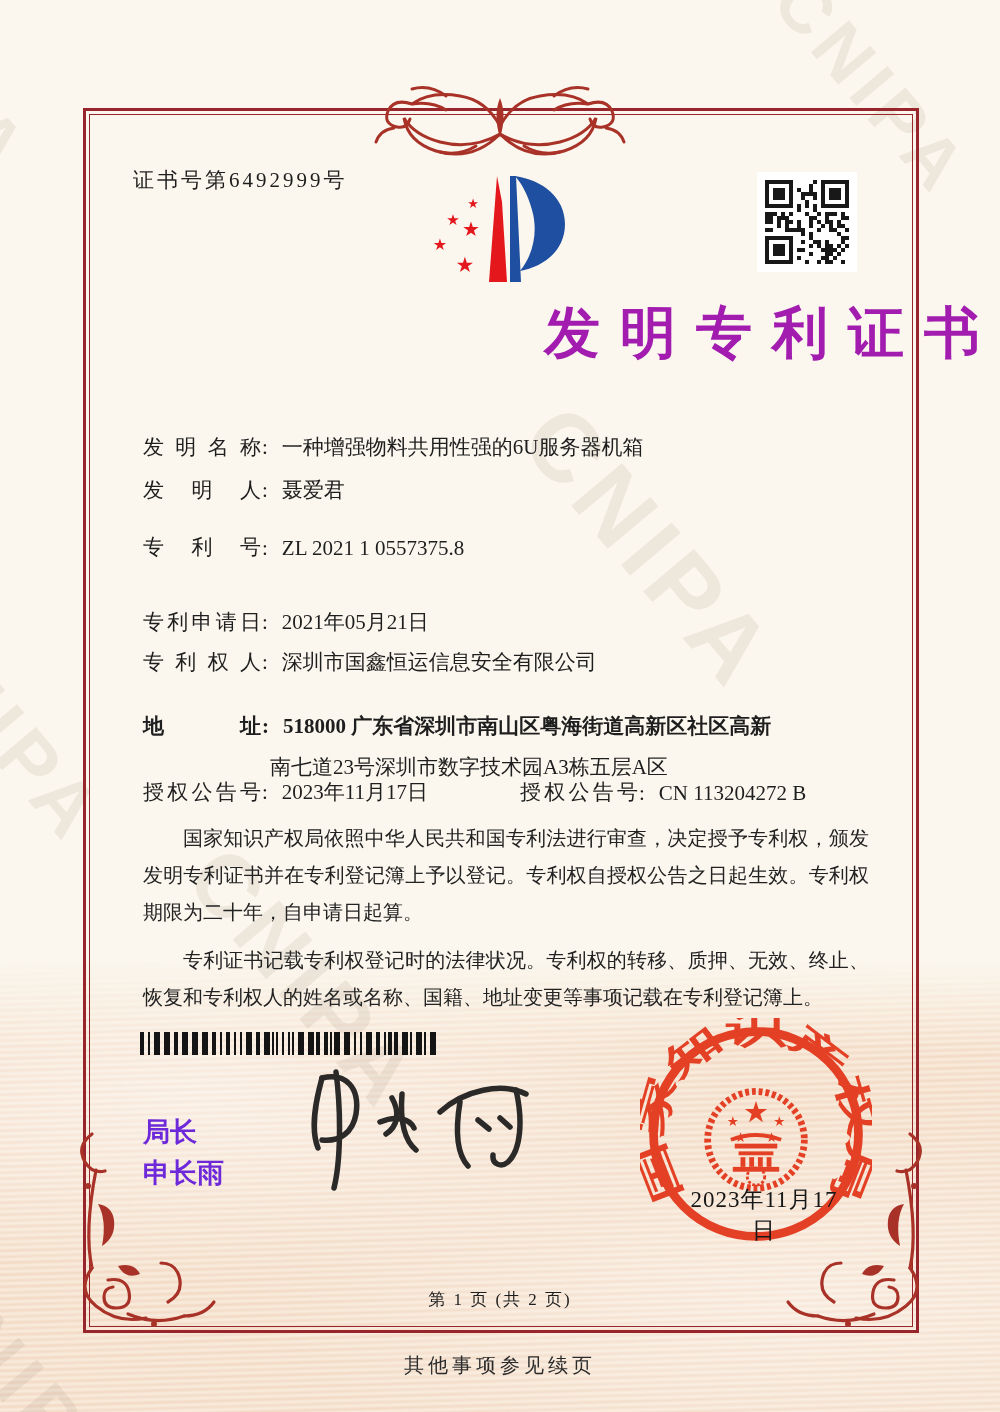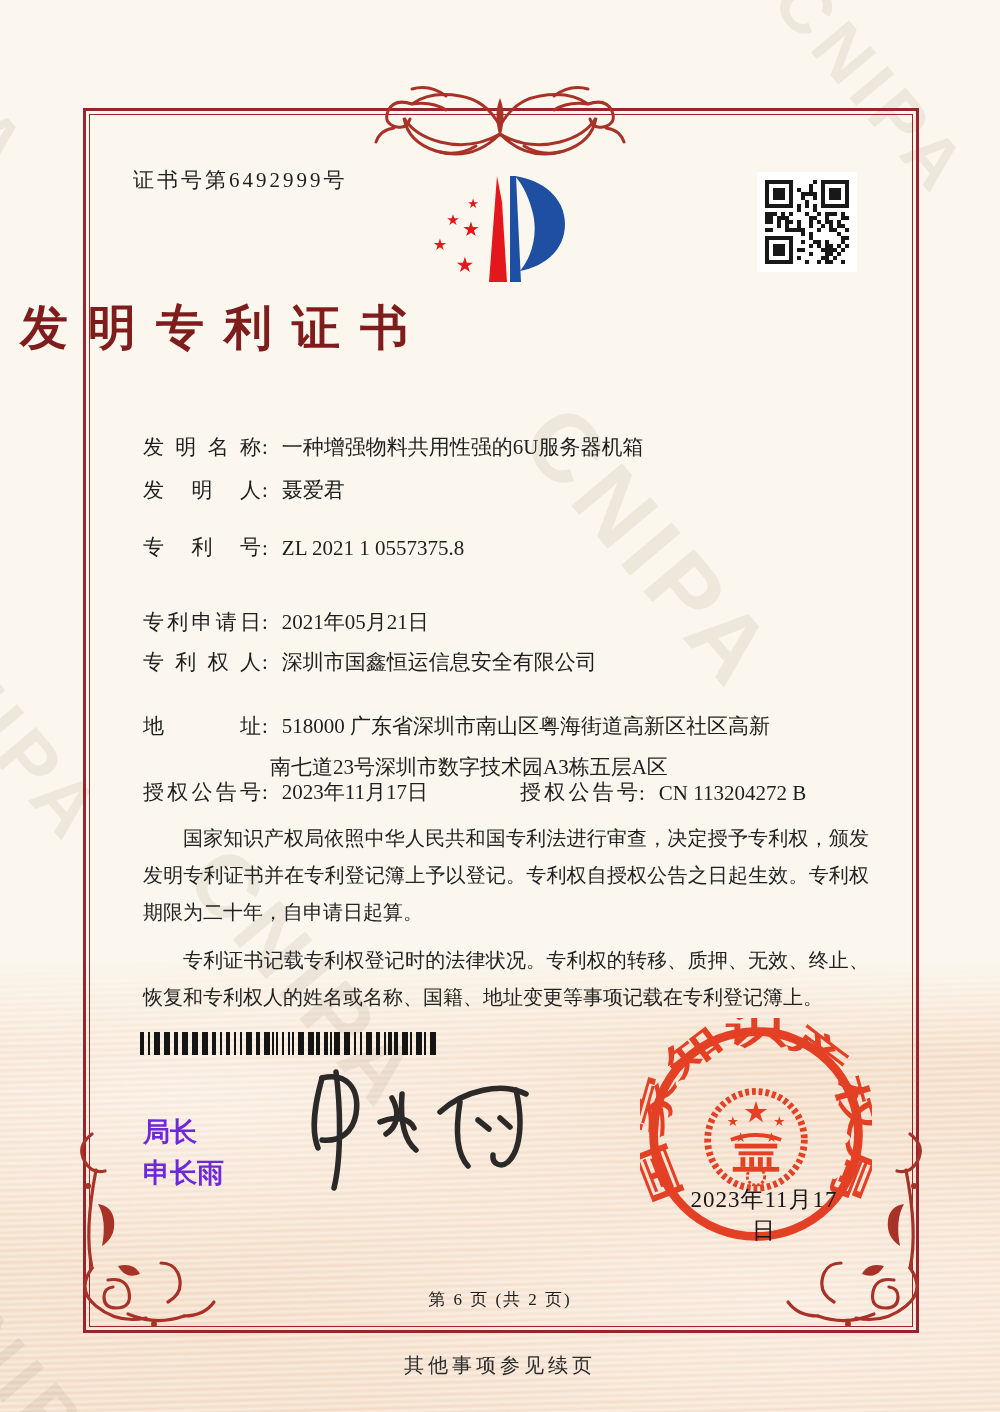--- a/index.html
+++ b/index.html
@@ -29,23 +29,23 @@
   }
   
   .frame{
     position:absolute;left:83px;top:108px;width:836px;height:1225px;
     border:3px solid #97252b;box-sizing:border-box;
   }
   .frame-inner{position:absolute;inset:3px;border:1px solid #97252b;}
   .abs{position:absolute;}
   .cert-no{left:133px;top:166px;font-size:21px;letter-spacing:3px;}
   .title{
-    left:0;right:0;top:296px;text-align:left;
-    font-size:48px;font-weight:bold;letter-spacing:20px;text-indent:20px;
-    color:#7f1d1d;
+    left:0;right:0;top:296px;text-align:right;
+    font-size:56px;font-weight:bold;letter-spacing:20px;text-indent:20px;
+    color:#a21caf;
   }
   .row{left:143px;font-size:21px;white-space:nowrap;}
   .lbl{display:inline-block;width:118px;text-align:justify;text-align-last:justify;vertical-align:bottom;}
   .colon{display:inline-block;margin-left:1px;}
   .val{margin-left:14px;}
   .val2{left:270px;font-size:21px;}
   .pair2{position:absolute;left:377px;top:0;white-space:nowrap;}
   .pair2 .lbl{width:118px;}
   .paras{left:143px;top:820px;width:726px;font-size:20px;line-height:37px;text-align:justify;color:#222;}
   .paras p{margin:0 0 11px 0;text-indent:2em;}
@@ -354,21 +354,21 @@
 </div>
 <div class="abs row" style="top:533px;">
   <span class="lbl">专利号</span><span class="colon">:</span><span class="val">ZL 2021 1 0557375.8</span>
 </div>
 <div class="abs row" style="top:608px;">
   <span class="lbl">专利申请日</span><span class="colon">:</span><span class="val">2021年05月21日</span>
 </div>
 <div class="abs row" style="top:648px;">
   <span class="lbl">专利权人</span><span class="colon">:</span><span class="val">深圳市国鑫恒运信息安全有限公司</span>
 </div>
-<div class="abs row" style="top:712px;">
+<div class="abs row" style="top:712px;font-weight:bold;">
   <span class="lbl">地址</span><span class="colon">:</span><span class="val">518000 广东省深圳市南山区粤海街道高新区社区高新</span>
 </div>
 <div class="abs val2" style="top:745px;margin-top:8px;">南七道23号深圳市数字技术园A3栋五层A区</div>
 <div class="abs row" style="top:778px;">
   <span class="lbl">授权公告号</span><span class="colon">:</span><span class="val">2023年11月17日</span>
   <span class="pair2">
     <span class="lbl">授权公告号</span><span class="colon">:</span><span class="val">CN 113204272 B</span>
   </span>
 </div>
 
@@ -462,14 +462,14 @@
     <rect x="102" y="138" width="36" height="4"></rect>
     <rect x="104" y="144" width="5" height="10"></rect>
     <rect x="113" y="144" width="5" height="10"></rect>
     <rect x="122" y="144" width="5" height="10"></rect>
     <rect x="131" y="144" width="5" height="10"></rect>
     <rect x="96" y="154" width="48" height="5"></rect>
   </g>
 </svg>
 <div class="abs seal-date">2023年11月17日</div>
 
-<div class="abs page-no">第 6 页 (共 2 页)</div>
+<div class="abs page-no">第 1 页 (共 2 页)</div>
 <div class="abs cont-note">其他事项参见续页</div>
 
 </body></html>

